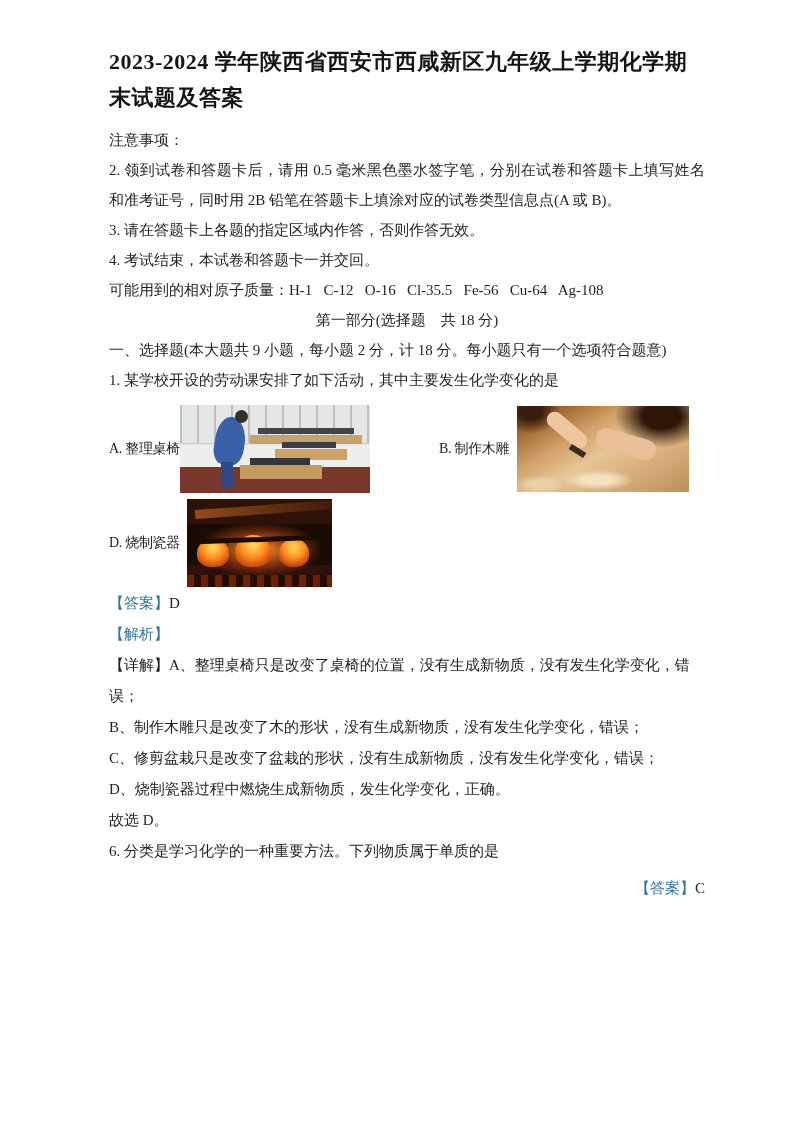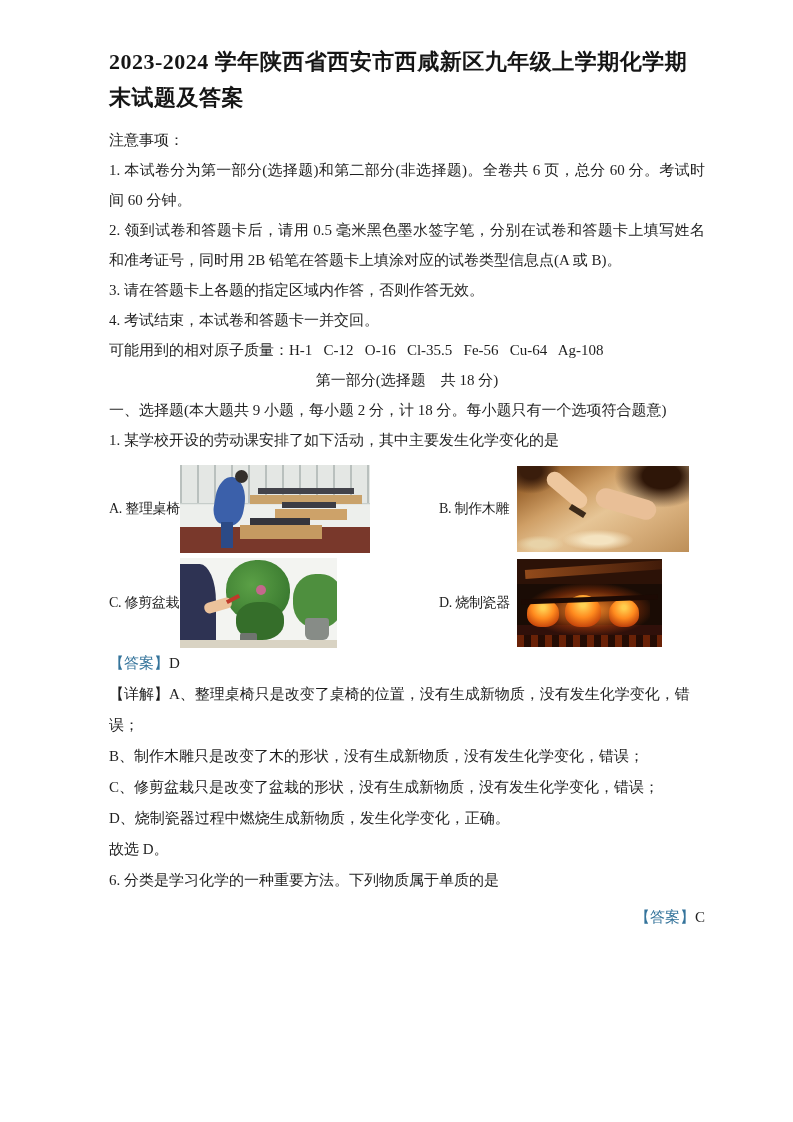--- a/index.html
+++ b/index.html
@@ -82,21 +82,20 @@
   .q2row span:nth-child(4){flex:1;}
 </style>
 </head>
 <body>
 
 <div class="page">
 
   <h1 class="title">2023-2024 学年陕西省西安市西咸新区九年级上学期化学期末试题及答案</h1>
 
   <p class="bodyline">注意事项：</p>
-  <p class="bodyline just">1. 本试卷分为第一部分(选择题)和第二部分(非选择题)。全卷共 6 页，总分 60 分。考试时间 60 分钟。</p>
   <p class="bodyline just">2. 领到试卷和答题卡后，请用 0.5 毫米黑色墨水签字笔，分别在试卷和答题卡上填写姓名和准考证号，同时用 2B 铅笔在答题卡上填涂对应的试卷类型信息点(A 或 B)。</p>
   <p class="bodyline">3. 请在答题卡上各题的指定区域内作答，否则作答无效。</p>
   <p class="bodyline">4. 考试结束，本试卷和答题卡一并交回。</p>
   <p class="bodyline pre">可能用到的相对原子质量：H-1   C-12   O-16   Cl-35.5   Fe-56   Cu-64   Ag-108</p>
 
   <p class="bodyline center">第一部分(选择题　共 18 分)</p>
   <p class="bodyline">一、选择题(本大题共 9 小题，每小题 2 分，计 18 分。每小题只有一个选项符合题意)</p>
 
   <p class="bodyline stem">1. 某学校开设的劳动课安排了如下活动，其中主要发生化学变化的是</p>
 
@@ -124,51 +123,37 @@
           <i></i>
           <i></i>
           <i></i>
           <i></i>
           <i></i>
       </div>
     </div>
   </div>
 
   <div class="optrow second">
-    <div class="optcell left">
-      <span class="optlabel">C. 修剪盆栽</span>
-      <div class="photo pc">
-        <i></i>
-          <i></i>
-          <i></i>
-          <i></i>
-          <i></i>
-          <i></i>
-          <i></i>
-          <i></i>
-          <i></i>
-          <i></i>
-      </div>
-    </div>
     <div class="optcell right">
       <span class="optlabel">D. 烧制瓷器</span>
       <div class="photo pd">
         <i></i>
           <i></i>
           <i></i>
           <i></i>
           <i></i>
           <i></i>
           <i></i>
       </div>
     </div>
   </div>
 
   <div class="ansblock">
     <p><span class="tag">【答案】</span><span>D</span></p>
+    <p><span class="tag">【解析】</span></p>
     <p>【详解】A、整理桌椅只是改变了桌椅的位置，没有生成新物质，没有发生化学变化，错误；</p>
     <p>B、制作木雕只是改变了木的形状，没有生成新物质，没有发生化学变化，错误；</p>
     <p>C、修剪盆栽只是改变了盆栽的形状，没有生成新物质，没有发生化学变化，错误；</p>
     <p>D、烧制瓷器过程中燃烧生成新物质，发生化学变化，正确。</p>
     <p>故选 D。</p>
 
     <p>6. 分类是学习化学的一种重要方法。下列物质属于单质的是</p>
     <p class="gap-top"><span class="tag">【答案】</span><span>C</span></p>
   </div>
 

